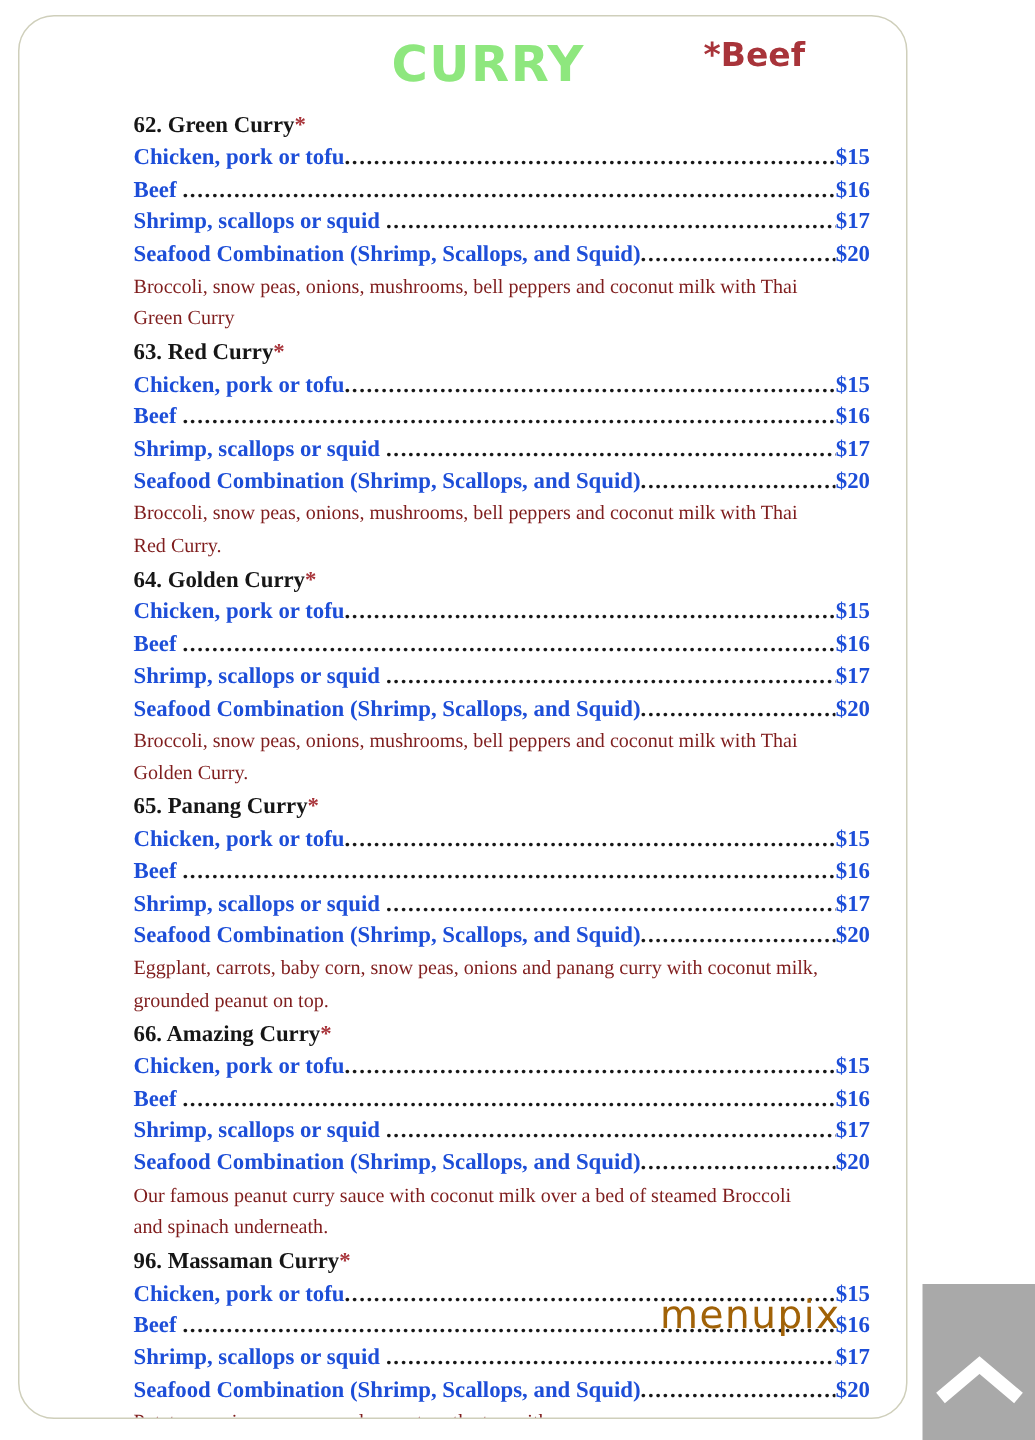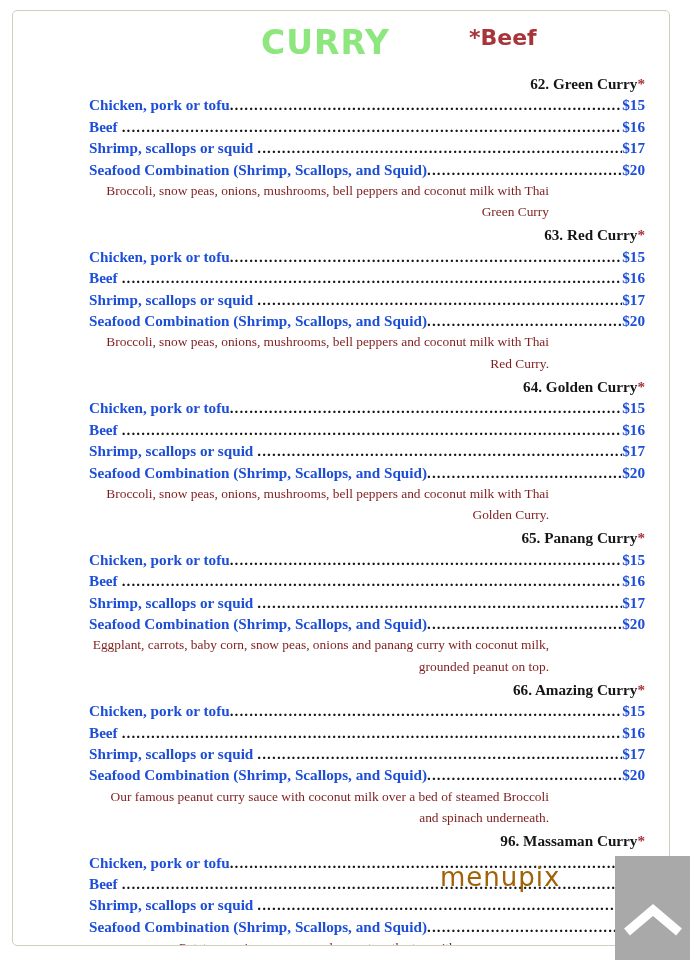--- a/index.html
+++ b/index.html
@@ -14,25 +14,25 @@
     overflow: hidden;
     font-family: "Liberation Serif", "DejaVu Serif", serif;
     position: relative;
   }
 
   
   #menu-page {
     position: absolute;
     left: 12px;
     top: 10px;
-    width: 658px;
+    width: 593px;
     height: 936px;
     background: #ffffff;
     border: 1px solid #cfcfbb;
-    border-radius: 5px;
+    border-radius: 24px;
     box-sizing: border-box;
     overflow: hidden;
   }
 
   
   #menu-header {
     position: relative;
     height: 62px;
   }
   #section-title {
@@ -53,21 +53,21 @@
     font-size: 22px;
     font-weight: bold;
     color: #a8343a;
   }
 
   
   #menu-body {
     padding: 0 24px 0 76px;
   }
 
-  .menu-section { margin: 0 0 2px 0; text-align: right; }
+  .menu-section { margin: 0 0 2px 0; }
 
   .item-name {
     font-size: 15.2px;
     font-weight: bold;
     color: #161616;
     line-height: 21.4px;
     white-space: nowrap;
   }
   .item-name .spice-star { color: #a8343a; }
 

